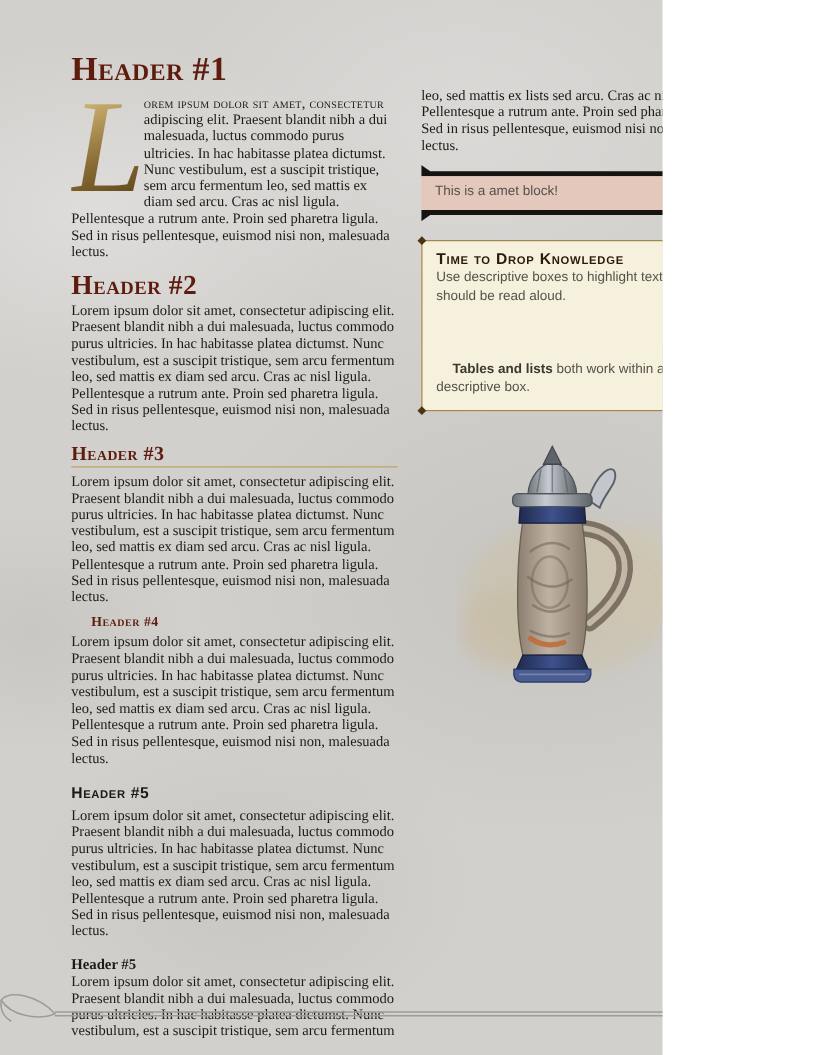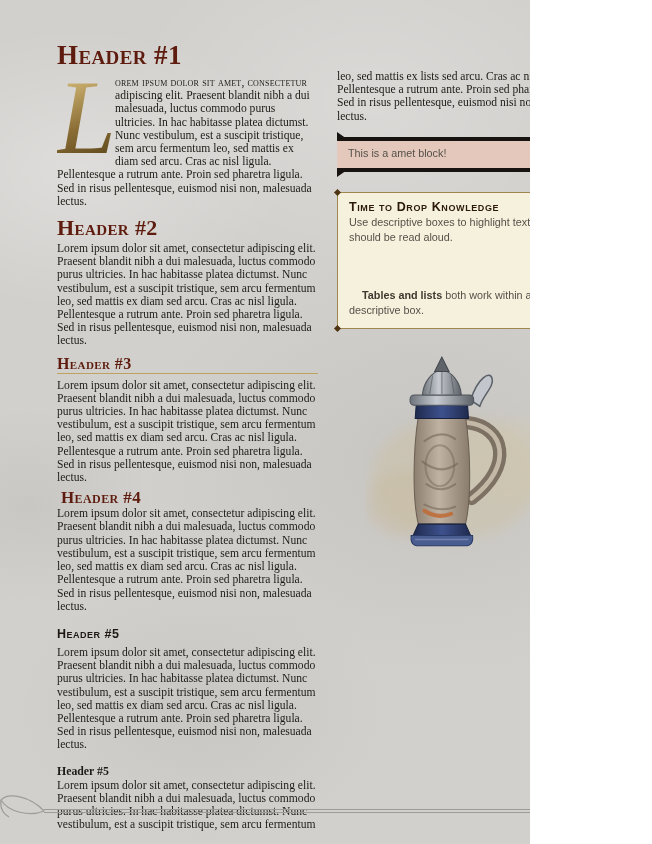--- a/index.html
+++ b/index.html
@@ -34,21 +34,21 @@
 
   h1, h2, h3, h4 {
     font-family: "Liberation Serif", serif;
     font-variant: small-caps; font-weight: 700; color: #5e1c0e;
     letter-spacing: .4px;
   }
   h1 { font-size: 27px; line-height: 27px; margin: 0 0 7px 0; }
   h2 { font-size: 22px; line-height: 22px; margin: 9px 0 3px 0; }
   h3 { font-size: 16px; line-height: 17px; margin: 7px 0 5px 0;
        border-bottom: 1.5px solid #bfa160; padding-bottom: 1px; }
-  h4 { font-size: 17px; line-height: 14px; margin: 7px 0 2px 4px; }
+  h4 { font-size: 11px; line-height: 14px; margin: 7px 0 2px 16px; }
   h5.caps {
     font-family: "Liberation Sans", sans-serif;
     font-variant: small-caps; font-weight: 700;
     font-size: 12.5px; line-height: 13px; color: #1d1812;
     letter-spacing: .5px; margin: 15px 0 5px 0;
   }
   .h5-bold {
     font-weight: 700; font-size: 11.8px; line-height: 13px; color: #1e1b16;
     margin: 13px 0 1px 0;
   }

